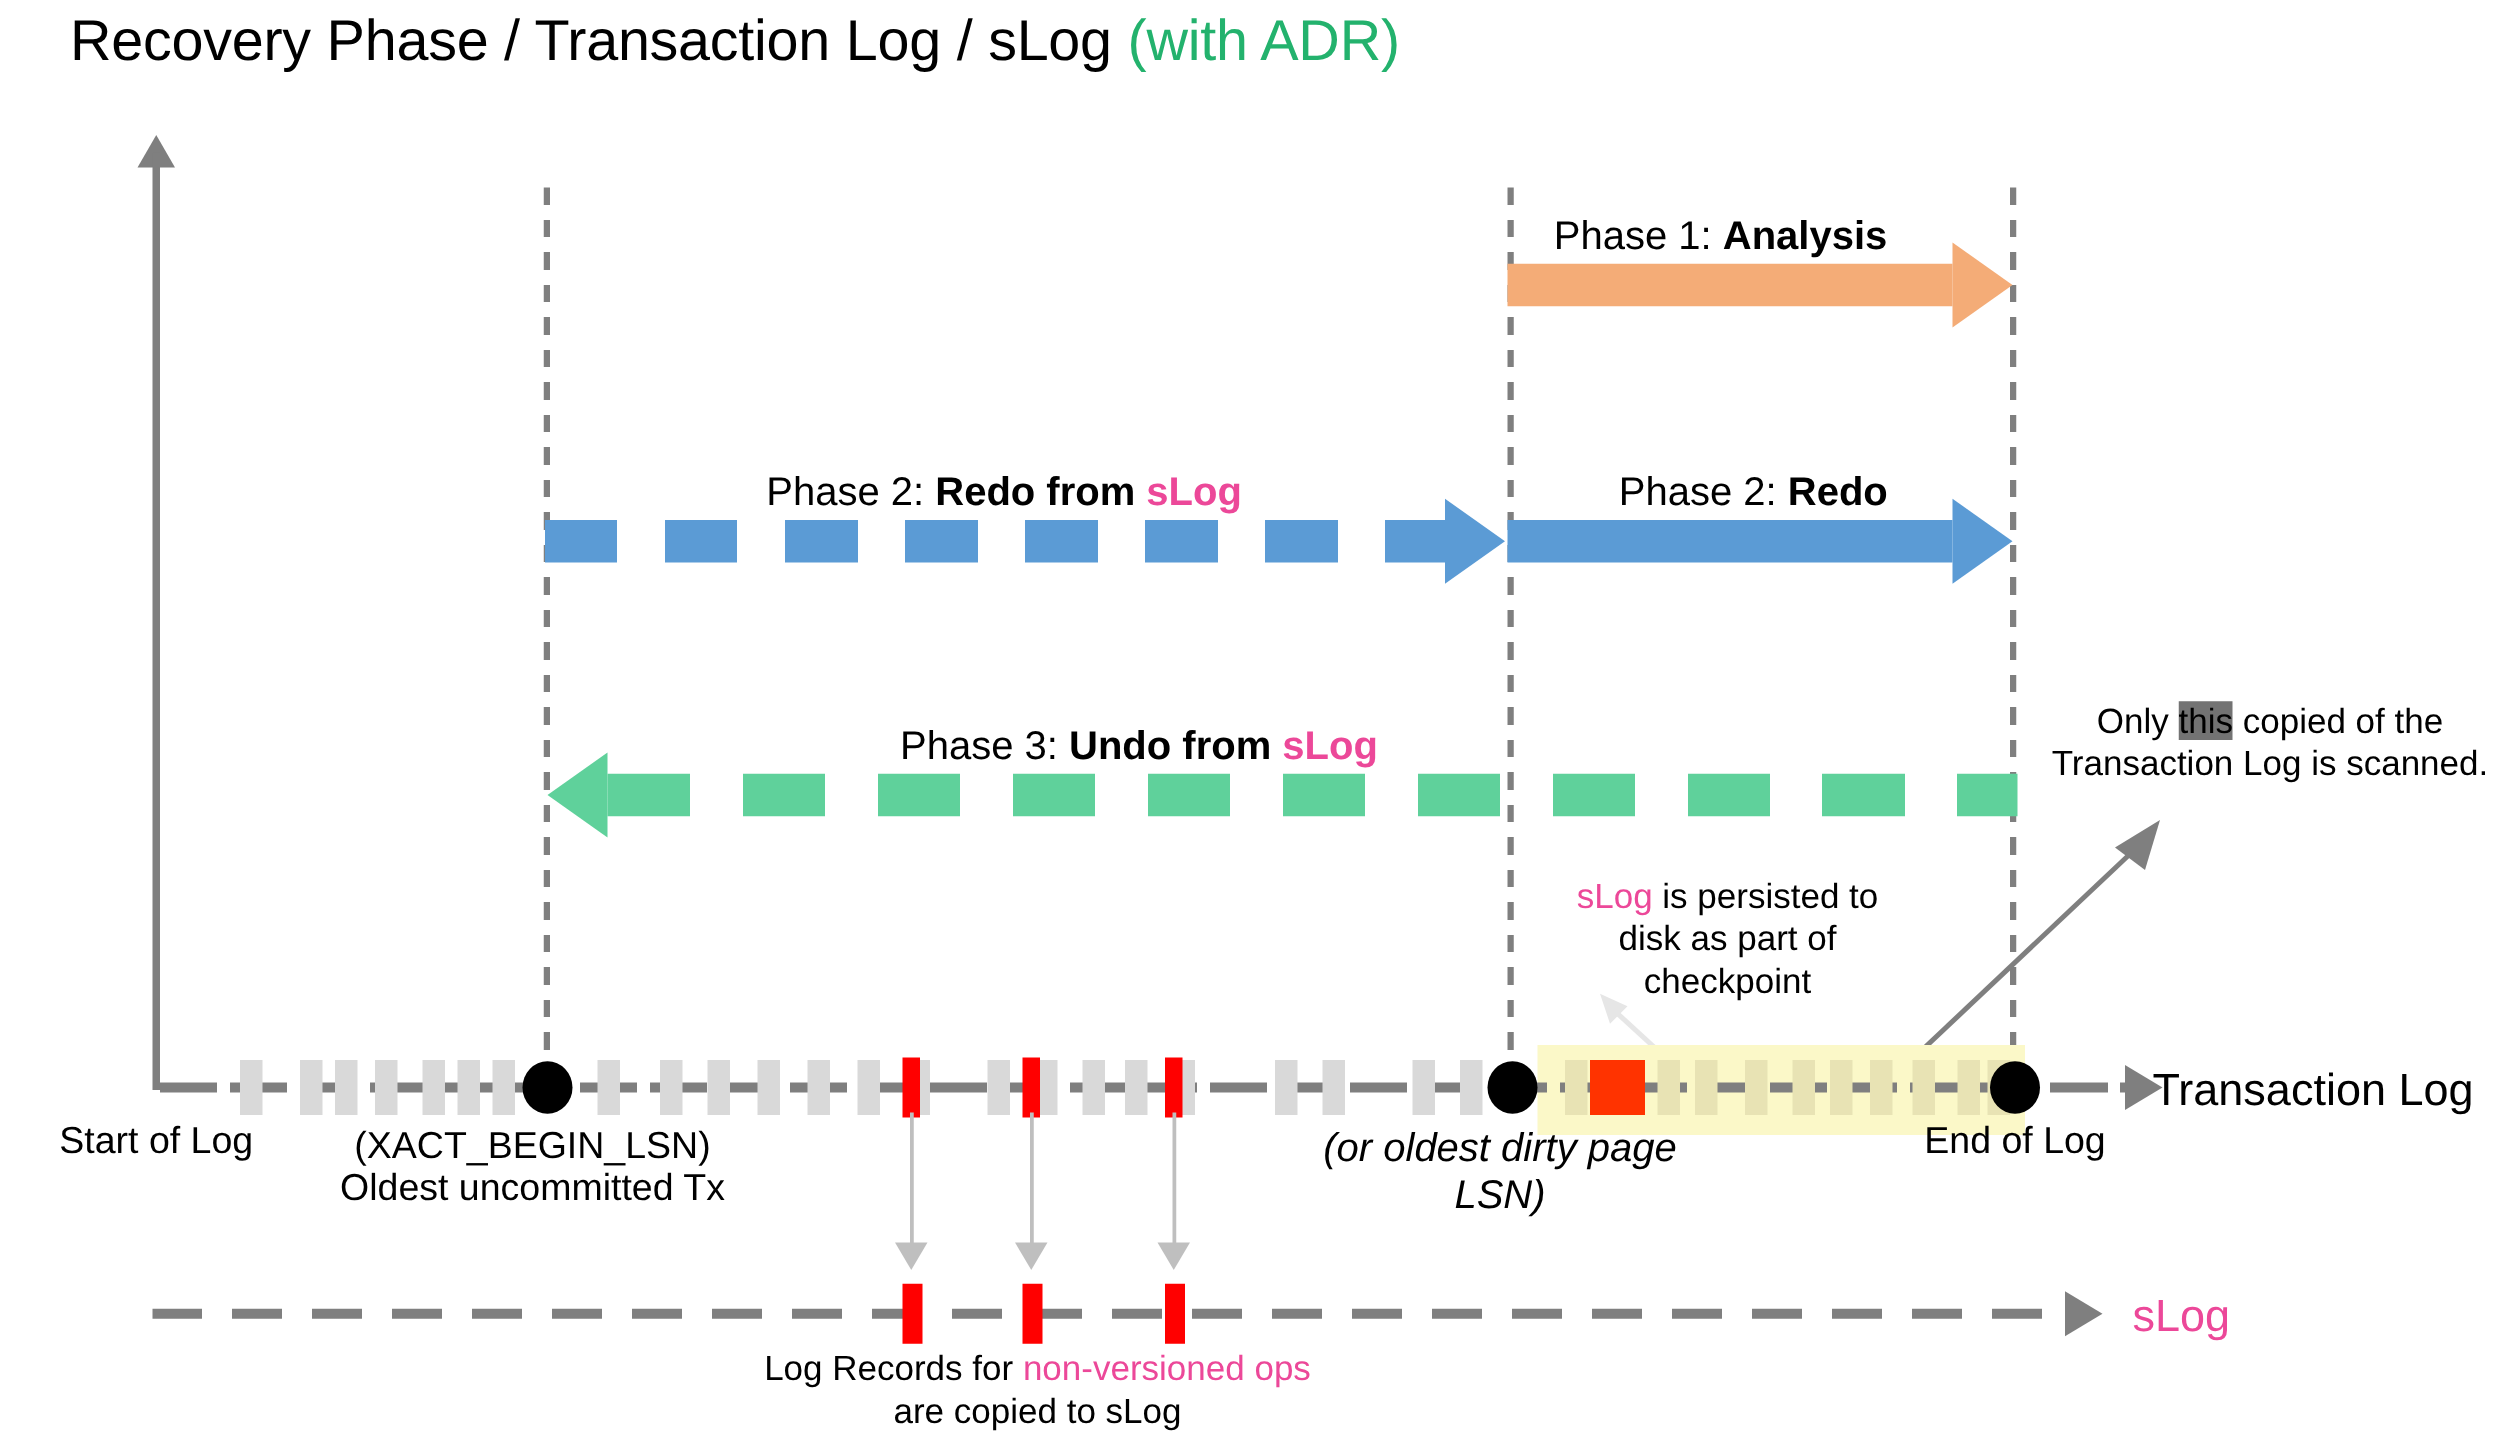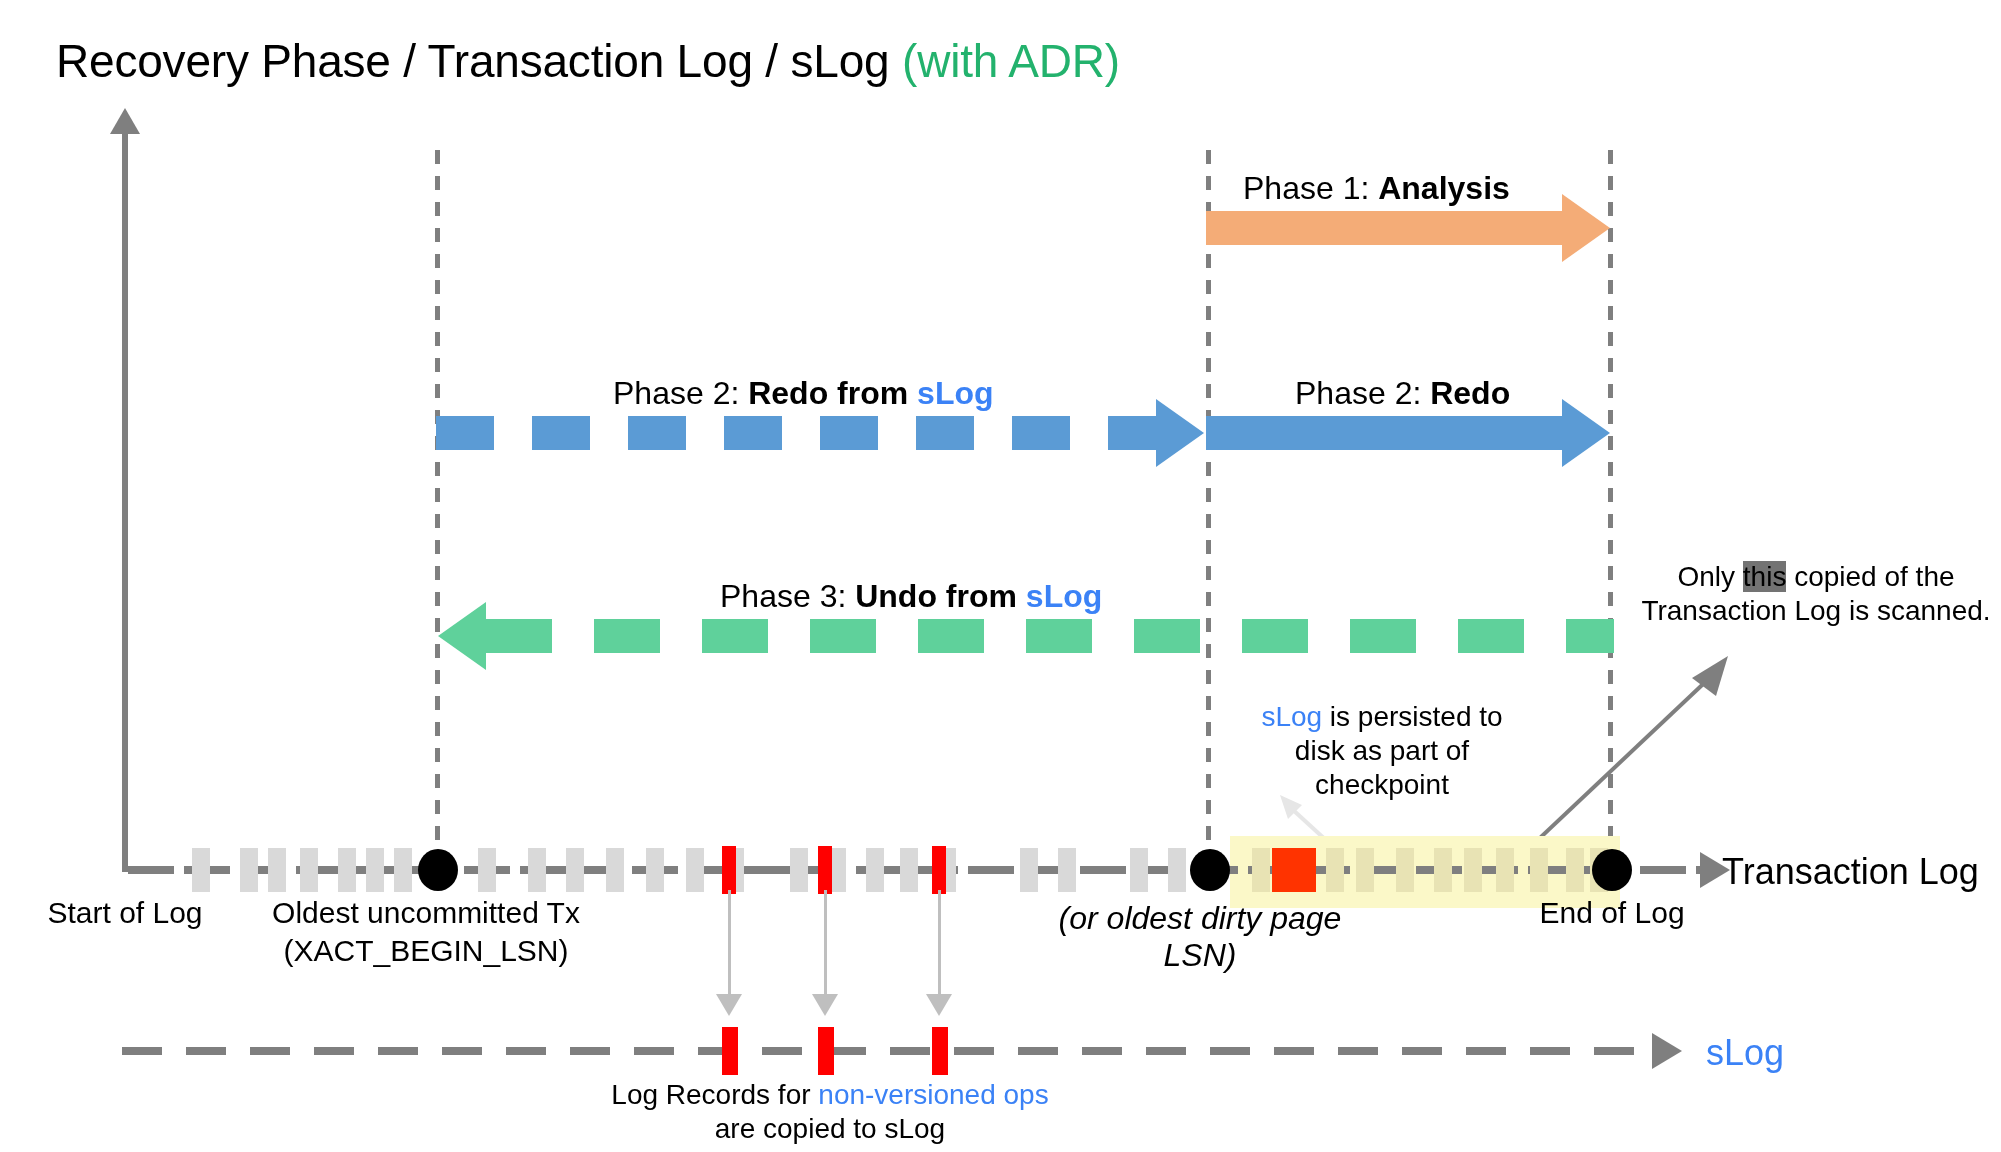--- a/index.html
+++ b/index.html
@@ -2,21 +2,21 @@
 <html><head>
 <meta charset="utf-8">
 <style>
   html,body{margin:0;padding:0;background:#fff;}
   body{width:2001px;height:1152px;position:relative;overflow:hidden;
        font-family:"Liberation Sans",sans-serif;color:#000;}
   .abs{position:absolute;}
   .nosel{user-select:none;}
 
   
-  #title{left:56px;top:34px;font-size:46px;letter-spacing:-0.2px;white-space:nowrap;}
+  #title{left:56px;top:5px;font-size:46px;letter-spacing:-0.2px;white-space:nowrap;}
   #title .adr{color:#23B26D;}
 
   
   #yaxis{left:122px;top:122px;width:6px;height:750px;background:#7F7F7F;}
   #yaxis-head{left:110px;top:108px;width:0;height:0;
               border-left:15px solid transparent;border-right:15px solid transparent;
               border-bottom:26px solid #7F7F7F;}
 
   .vdash{top:150px;width:5px;height:722px;
          background:repeating-linear-gradient(to bottom,#7F7F7F 0 14px,transparent 14px 26px);}
@@ -26,21 +26,21 @@
   .solidbar{background:currentColor;}
   .dashbar{background:repeating-linear-gradient(to right,currentColor 0 58px,transparent 58px 96px);}
   .dashbar.g{background:repeating-linear-gradient(to right,currentColor 0 66px,transparent 66px 108px);}
   .head-r{width:0;height:0;border-top:34px solid transparent;border-bottom:34px solid transparent;
           border-left:48px solid currentColor;}
   .head-l{width:0;height:0;border-top:34px solid transparent;border-bottom:34px solid transparent;
           border-right:48px solid currentColor;}
 
   .phase-label{font-size:32px;white-space:nowrap;}
   .phase-label b{font-weight:bold;}
-  .red{color:#3b82f6;}
+  .red{color:#ec4899;}
 
   
   #tl-line{left:128px;top:866px;width:1575px;height:8px;
            background:repeating-linear-gradient(to right,#7F7F7F 0 46px,transparent 46px 56px);}
   #tl-head{left:1700px;top:852px;width:0;height:0;
            border-top:18px solid transparent;border-bottom:18px solid transparent;
            border-left:30px solid #7F7F7F;}
   .tick{top:848px;width:18px;height:44px;background:#D9D9D9;}
   .tick.rt{background:#FF0000;width:14px;height:48px;top:846px;}
   .dot{top:849px;width:40px;height:42px;border-radius:50%;background:#000;}
@@ -169,22 +169,22 @@
 
 <div class="abs dot" style="left:418px"></div>
 <div class="abs dot" style="left:1190px"></div>
 <div class="abs dot" style="left:1592px"></div>
 
 <div class="abs nosel lbl big" style="left:1722px;top:851px;">Transaction Log</div>
 
 <div class="abs nosel lbl c" style="left:0px;top:896px;width:250px;">Start of Log</div>
 
 <div class="abs nosel" style="left:246px;top:896px;width:360px;text-align:center;">
+  <div class="lbl" style="margin-top:4px;">(XACT_BEGIN_LSN)</div>
   <div class="lbl">Oldest uncommitted Tx</div>
-  <div class="lbl" style="margin-top:4px;">(XACT_BEGIN_LSN)</div>
 </div>
 
 <div class="abs nosel" style="left:1020px;top:896px;width:360px;text-align:center;">
   <div class="ital" style="margin-top:4px;line-height:1.15;">(or oldest dirty page LSN)</div>
 </div>
 
 <div class="abs nosel lbl c" style="left:1492px;top:896px;width:240px;">End of Log</div>
 
 <div class="abs downline" style="left:728px;top:890px;height:105px;"></div>
 <div class="abs downhead" style="left:716px;top:994px;"></div>

